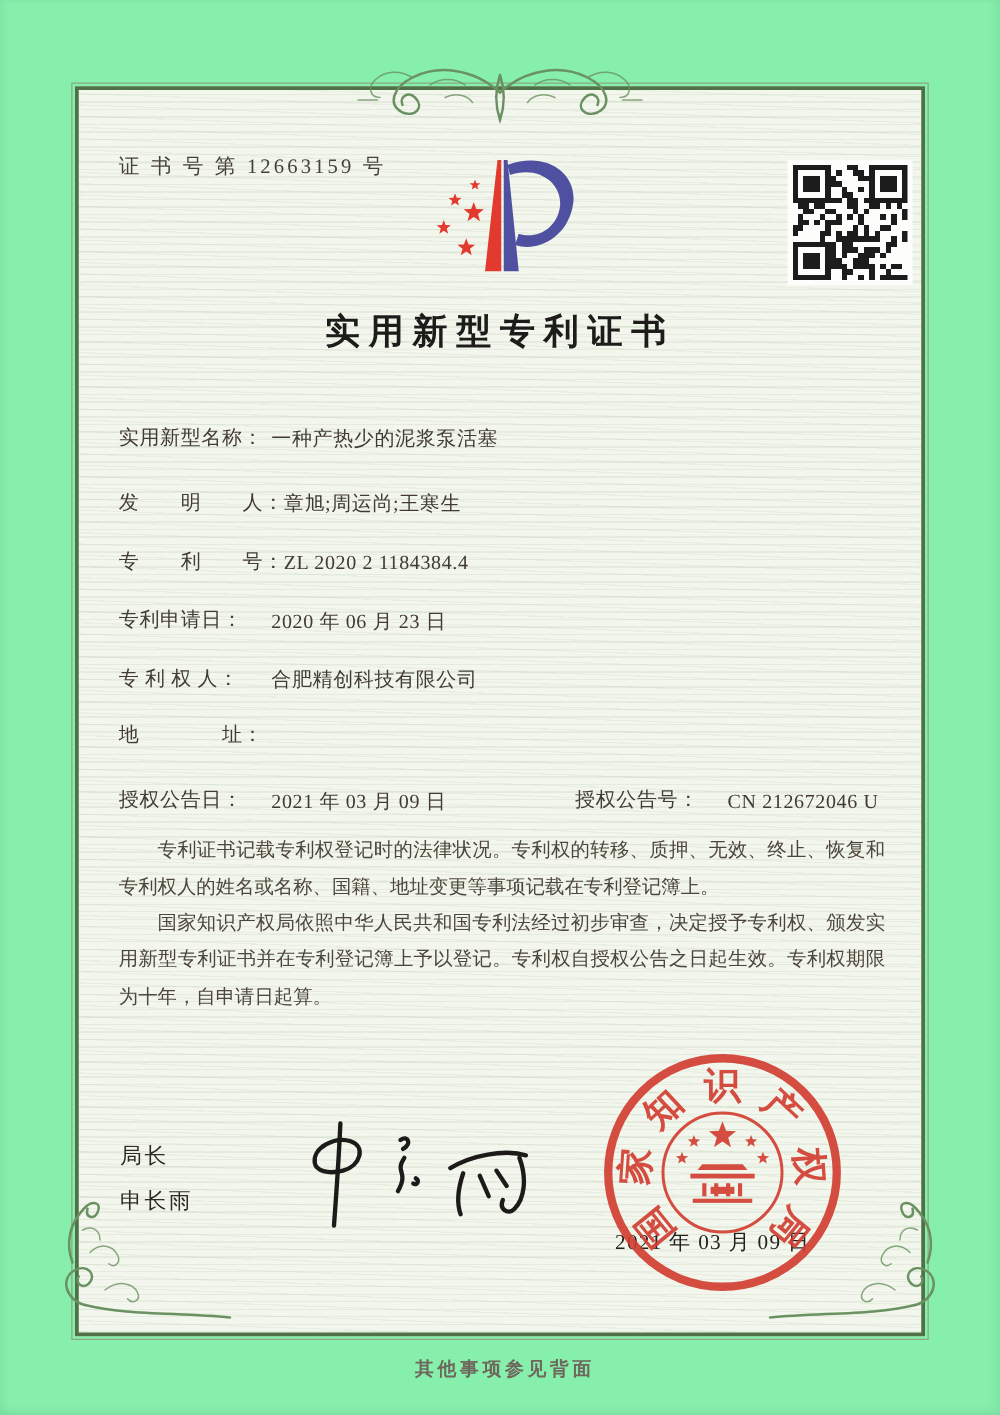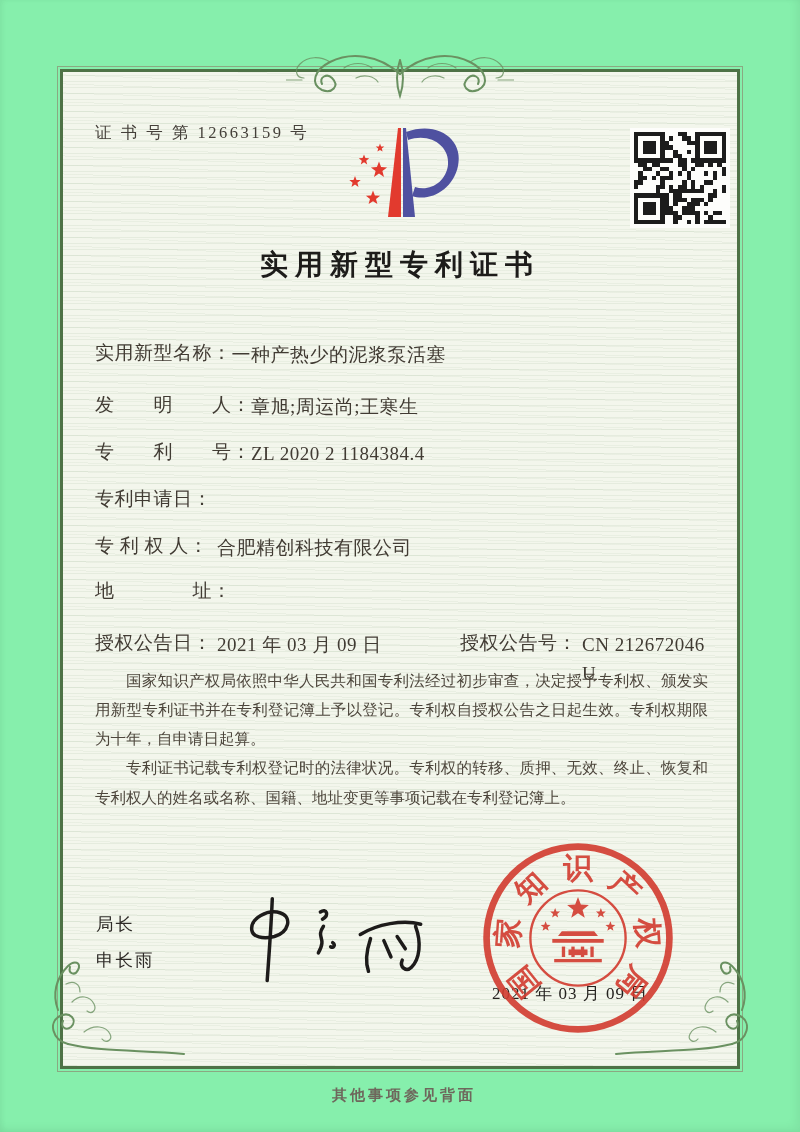--- a/index.html
+++ b/index.html
@@ -41,21 +41,21 @@
 
   .title {
     position:absolute; left:0; top:246px; width:100%;
     text-align:center; font-size:28px; font-weight:bold; color:#1d1c1a;
     letter-spacing:7px;
   }
 
   
   .fields { position:absolute; left:95px; top:0; width:612px; }
   .field-row { position:absolute; display:flex; align-items:flex-start;
-    font-size:19px; color:#413b33; }
+    font-size:16px; color:#413b33; }
   .field-label { flex:0 0 122px; letter-spacing:.5px; white-space:nowrap; }
   .field-value { letter-spacing:.5px; line-height:1.55; }
   .addr .field-value { max-width:468px; }
   .grant-pair { display:flex; }
   .grant-right { position:absolute; left:365px; top:0; display:flex; }
 
   
   .body-text {
     position:absolute; left:95px; top:666px; width:613px;
     font-size:15.5px; line-height:1.88; color:#4d463c;
@@ -381,20 +381,21 @@
     <div class="field-row" style="top:392px;">
       <span class="field-label">发　　明　　人：</span>
       <span class="field-value">章旭;周运尚;王寒生</span>
     </div>
     <div class="field-row" style="top:439px;">
       <span class="field-label">专　　利　　号：</span>
       <span class="field-value">ZL 2020 2 1184384.4</span>
     </div>
     <div class="field-row" style="top:486px;">
       <span class="field-label">专利申请日：</span>
+      <span class="field-value">2020 年 06 月 23 日</span>
     </div>
     <div class="field-row" style="top:533px;">
       <span class="field-label">专 利 权 人：</span>
       <span class="field-value">合肥精创科技有限公司</span>
     </div>
     <div class="field-row addr" style="top:578px;justify-content:space-between;">
       <span class="field-label">地　　　　址：</span>
     </div>
     <div class="field-row" style="top:630px; width:612px;">
       <span class="grant-pair">
@@ -402,22 +403,22 @@
         <span class="field-value">2021 年 03 月 09 日</span>
       </span>
       <span class="grant-pair grant-right">
         <span class="field-label">授权公告号：</span>
         <span class="field-value">CN 212672046 U</span>
       </span>
     </div>
   </div>
 
   <div class="body-text">
+    <p>专利证书记载专利权登记时的法律状况。专利权的转移、质押、无效、终止、恢复和专利权人的姓名或名称、国籍、地址变更等事项记载在专利登记簿上。</p>
     <p>国家知识产权局依照中华人民共和国专利法经过初步审查，决定授予专利权、颁发实用新型专利证书并在专利登记簿上予以登记。专利权自授权公告之日起生效。专利权期限为十年，自申请日起算。</p>
-    <p>专利证书记载专利权登记时的法律状况。专利权的转移、质押、无效、终止、恢复和专利权人的姓名或名称、国籍、地址变更等事项记载在专利登记簿上。</p>
   </div>
 
   <div class="signer-title">局长</div>
   <div class="signer-name">申长雨</div>
 
   <svg class="signature" viewBox="0 0 215 105">
     <path d="M36,48 C34,36 52,27 64,31 C76,35 72,50 58,54 C46,57 37,54 36,48"></path>
     <path d="M56,17 C55,40 53,70 51,97"></path>
     <path d="M103,30 C109,26 112,33 105,37"></path>
     <path d="M106,44 C98,56 110,54 101,70"></path>

